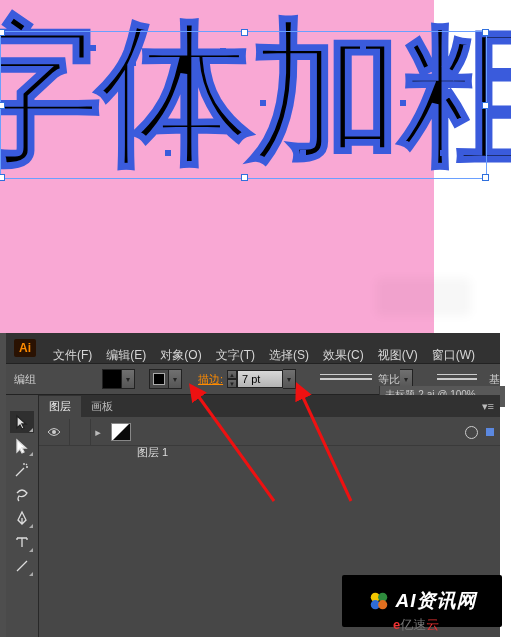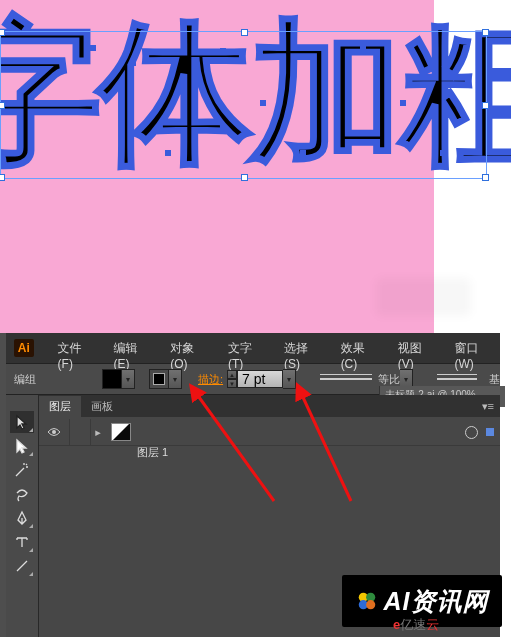--- a/index.html
+++ b/index.html
@@ -10,33 +10,33 @@
   .hTL{left:-3px;top:-3px}.hTM{left:240px;top:-3px}.hTR{right:-3px;top:-3px}
   .hML{left:-3px;top:70px}.hMR{right:-3px;top:70px}
   .hBL{left:-3px;bottom:-3px}.hBM{left:240px;bottom:-3px}.hBR{right:-3px;bottom:-3px}
   .big-text{position:absolute;left:-53px;top:15px;font-size:155px;font-weight:900;color:#000;letter-spacing:-4px;line-height:1;white-space:nowrap;
      -webkit-text-stroke:2px #3a5bdc;}
   .anchor{position:absolute;width:4px;height:4px;background:#3a5bdc;border:1px solid #3a5bdc;}
   .watermark1{position:absolute;left:376px;top:278px;width:95px;height:38px;background:rgba(0,0,0,0.03);filter:blur(4px);border-radius:6px;}
   
   .app-wrap{position:absolute;left:0;top:333px;width:500px;height:304px;background:#4e4e4e;}
   .app-inner{position:absolute;left:6px;top:0;width:494px;height:304px;background:#323232;}
-  .menu-bar{height:30px;background:#323232;display:flex;align-items:center;font-size:12px;color:#d7d7d7;gap:7px;}
+  .menu-bar{height:30px;background:#323232;display:flex;align-items:center;font-size:12px;color:#d7d7d7;}
   .ai-logo{width:22px;height:18px;margin:0 10px 0 8px;background:#2a1202;color:#ff8b00;font-weight:bold;font-size:12px;display:flex;align-items:center;justify-content:center;border-radius:2px;}
   .menu-item{padding:0 7px;cursor:default;margin-top:14px;}
   .ctrl-bar{height:30px;background:#4a4a4a;border-top:1px solid #222;border-bottom:1px solid #222;display:flex;align-items:center;font-size:11px;color:#ccc;padding-left:8px;}
   .ctrl-label{min-width:38px;}
   .swatch{width:18px;height:18px;border:1px solid #222;background:#000;margin-left:50px;}
   .dd{width:12px;height:18px;border:1px solid #222;border-left:none;background:linear-gradient(#707070,#555);display:flex;align-items:center;justify-content:center;color:#222;font-size:8px;}
   .swatch2{width:18px;height:18px;border:1px solid #222;background:#4a4a4a;position:relative;margin-left:14px;}
   .swatch2:after{content:"";position:absolute;inset:3px;border:1px solid #aaa;background:#000;}
   .stroke-label{margin-left:16px;color:#ff8b00;text-decoration:underline;}
   .spin{width:10px;height:18px;margin-left:4px;display:flex;flex-direction:column;}
   .spin div{flex:1;border:1px solid #222;background:linear-gradient(#6a6a6a,#555);font-size:6px;color:#222;display:flex;align-items:center;justify-content:center;}
-  .pt-field{width:40px;height:16px;border:1px solid #222;background:linear-gradient(#d8d8d8,#b4b4b4);color:#000;font-size:14px;line-height:16px;text-align:left;padding-left:4px;margin: -1px 0 0 0;}
+  .pt-field{width:40px;height:16px;border:1px solid #222;background:linear-gradient(#d8d8d8,#b4b4b4);color:#000;font-size:11px;line-height:16px;text-align:left;padding-left:4px;margin: -1px 0 0 0;}
   .var-line{width:52px;height:10px;margin-left:24px;position:relative;}
   .var-line:before{content:"";position:absolute;left:0;right:0;top:4px;height:2px;background:linear-gradient(90deg,#ccc,#ccc);}
   .var-line:after{content:"";position:absolute;left:0;top:0;border-top:5px solid transparent;border-bottom:5px solid transparent;}
   .var-label{margin-left:6px;color:#ccc;font-size:11px;}
   .profile-end{margin-left:12px;color:#ccc;font-size:11px;}
   .lower{display:flex;height:244px;}
   .toolcol{width:32px;background:#4a4a4a;border-right:1px solid #282828;padding-top:14px;}
   .tool{width:24px;height:22px;margin:2px auto;display:flex;align-items:center;justify-content:center;color:#ddd;position:relative;}
   .tool.sel{background:#2f2f2f;}
   .tool svg{width:16px;height:16px;stroke:#ddd;fill:none;stroke-width:1.3;}
@@ -55,21 +55,21 @@
   .lrow .name{flex:1;margin-top:40px;}
   .target{width:11px;height:11px;border:1.4px solid #ccc;border-radius:50%;margin-right:8px;}
   .selmark{width:8px;height:8px;background:#5b88e0;margin-right:6px;}
   .doc-title-strip{position:absolute;left:373px;top:53px;height:17px;font-size:10px;color:#c8c8c8;padding:2px 5px;background:#585858;border-left:1px solid #333;white-space:nowrap;overflow:hidden;width:115px;}
   
   .arrow{position:absolute;pointer-events:none;}
   .arrow svg{overflow:visible;}
   
   .wm-box{position:absolute;left:342px;top:575px;width:160px;height:52px;background:#000;border-radius:2px;display:flex;align-items:center;justify-content:center;}
   .wm-flower{width:22px;height:22px;margin-right:6px;}
-  .wm-text{font-size:25px;font-weight:bold;font-style:italic;color:#fff;letter-spacing:1px;}
+  .wm-text{font-size:19px;font-weight:bold;font-style:italic;color:#fff;letter-spacing:1px;}
   .wm2{position:absolute;left:393px;top:616px;font-size:13px;color:#777;}
   .wm2 b{color:#e33;}
   
   .vline{height:1.2px;background:#ccc;}
 </style>
 </head>
 <body>
 
 <div class="canvas-area">
   <div class="canvas-text-wrap">

